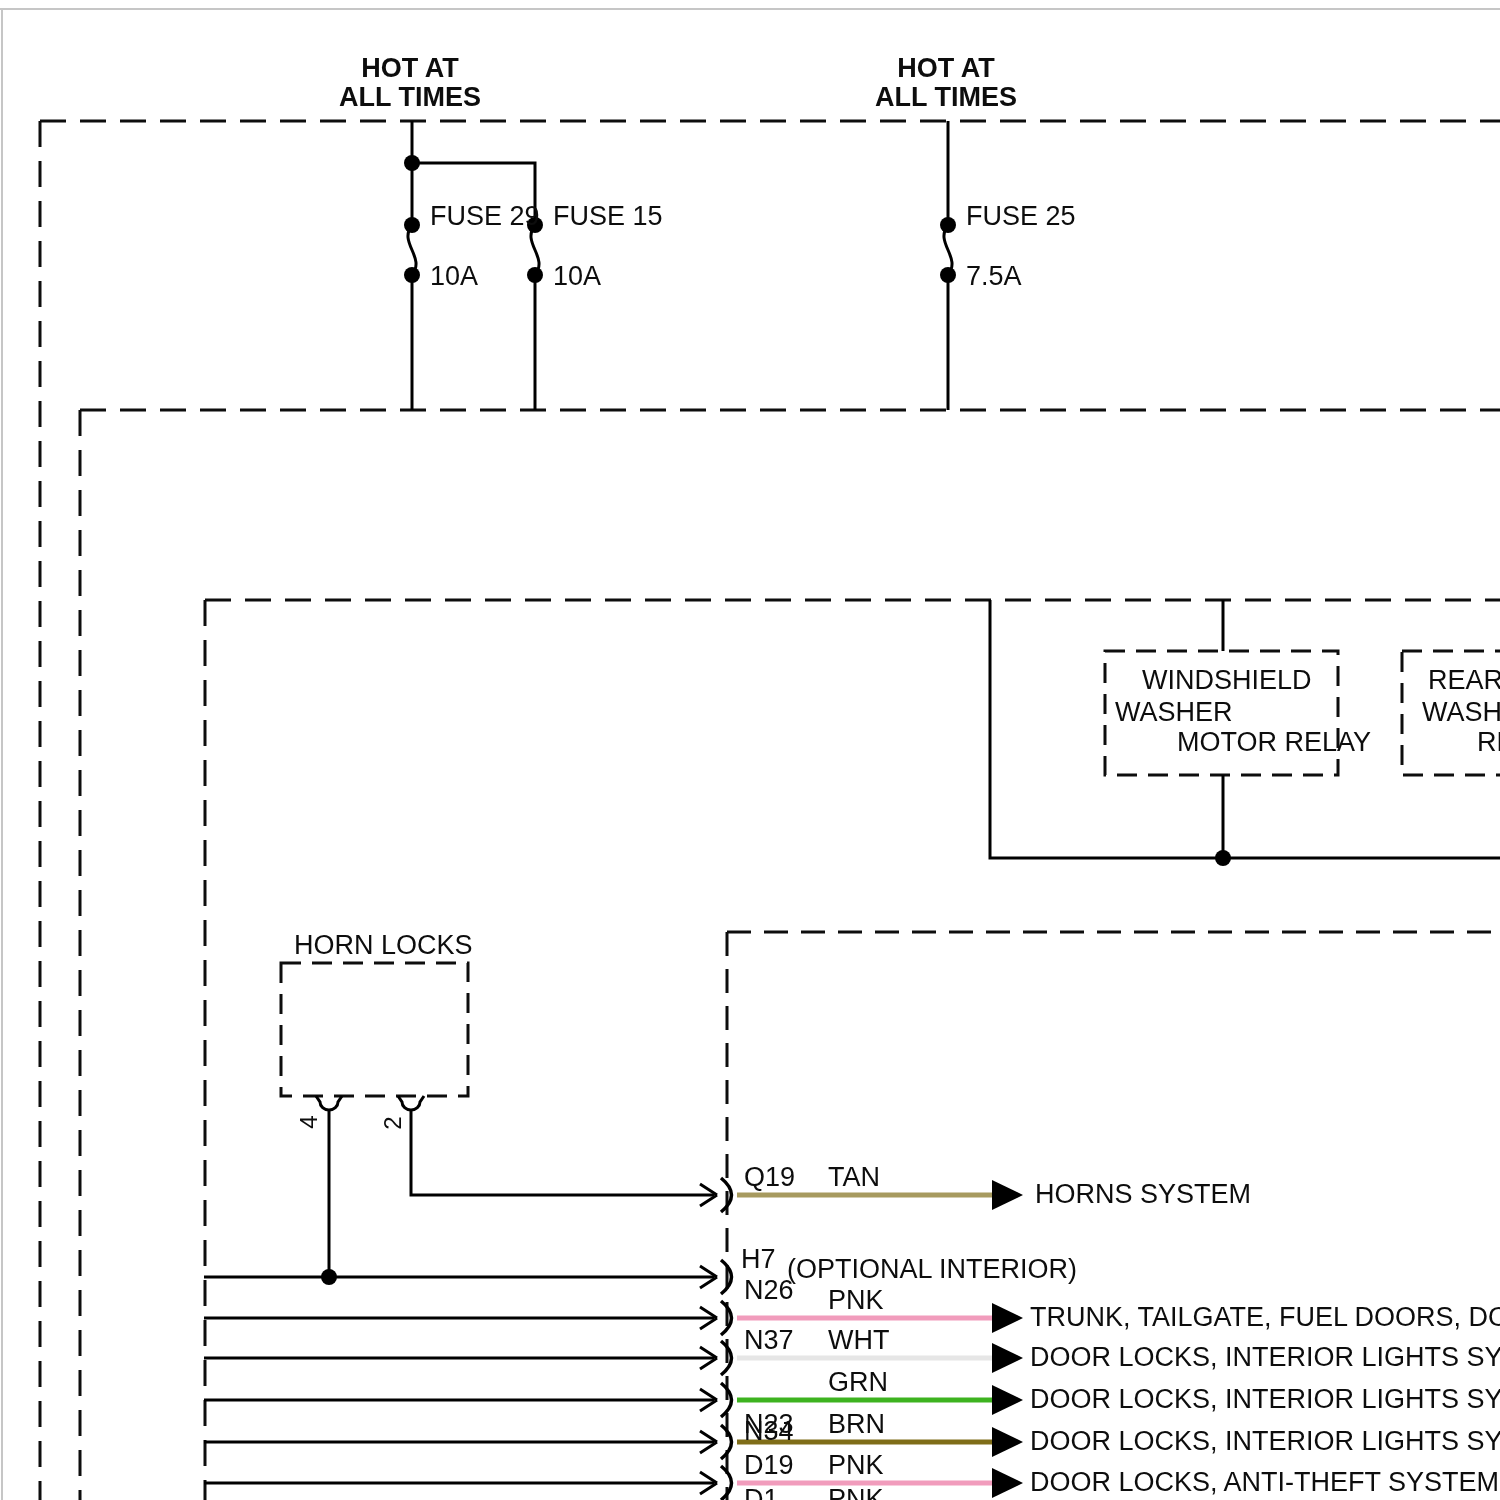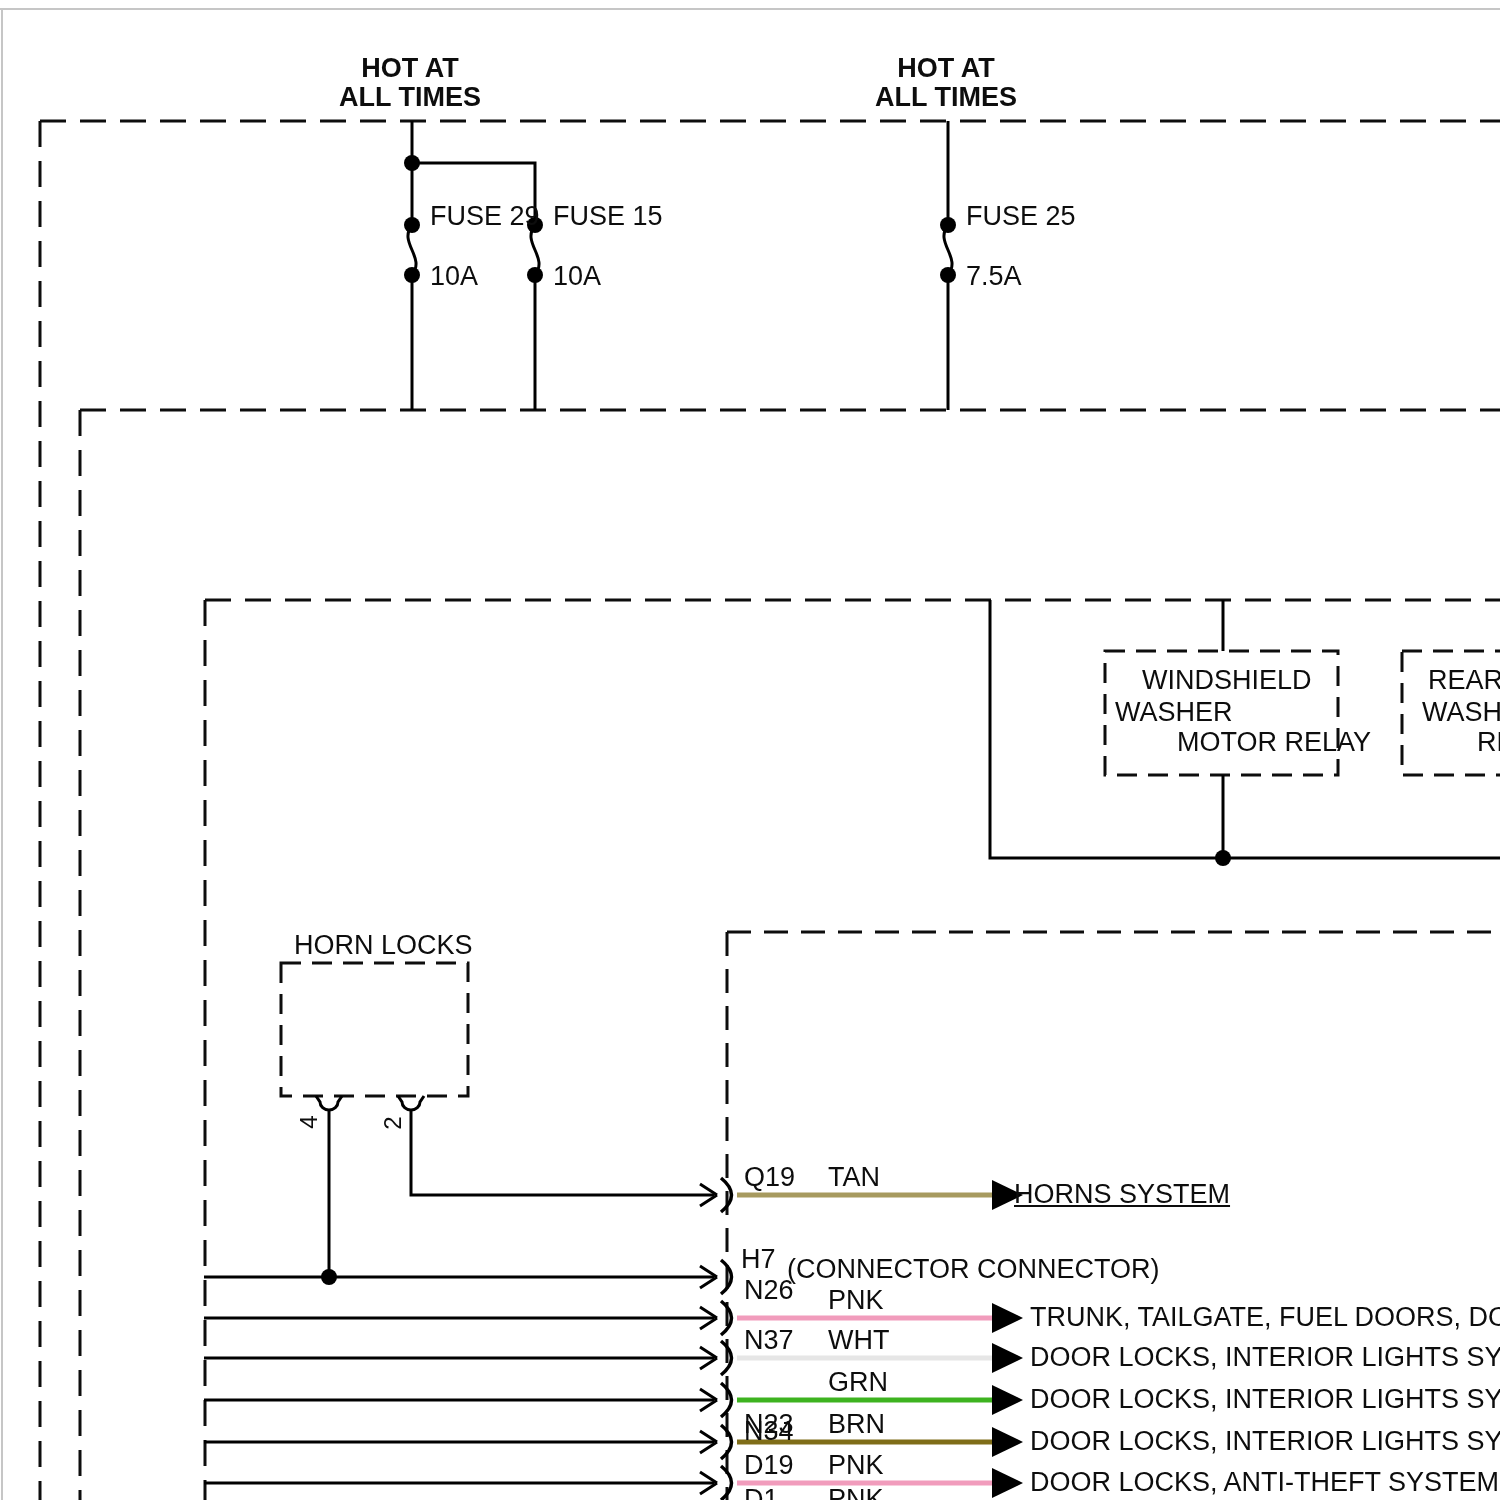--- a/index.html
+++ b/index.html
@@ -137,24 +137,24 @@
   <div class="lbl" style="left:1428px;top:667px;">REAR</div>
   <div class="lbl" style="left:1422px;top:699px;">WASHER</div>
   <div class="lbl" style="left:1477px;top:729px;">RELAY</div>
 
   <div class="lbl" style="left:294px;top:932px;">HORN LOCKS</div>
   <div class="pin-num" style="left:295px;top:1110px;">4</div>
   <div class="pin-num" style="left:379px;top:1111px;">2</div>
 
   <div class="lbl" style="left:744px;top:1164px;">Q19</div>
   <div class="lbl" style="left:828px;top:1164px;">TAN</div>
-  <div class="lbl" style="left:1014px;top:1181px;text-decoration:underline;">HORNS SYSTEM</div>
+  <div class="lbl" style="left:1035px;top:1181px;">HORNS SYSTEM</div>
 
   <div class="lbl" style="left:741px;top:1246px;">H7</div>
-  <div class="lbl" style="left:787px;top:1256px;">(CONNECTOR CONNECTOR)</div>
+  <div class="lbl" style="left:787px;top:1256px;">(OPTIONAL INTERIOR)</div>
 
   <div class="lbl" style="left:744px;top:1239px;margin-top:38px;">N26</div>
   <div class="lbl" style="left:828px;top:1287px;">PNK</div>
   <div class="lbl" style="left:1030px;top:1304px;">TRUNK, TAILGATE, FUEL DOORS, DOOR</div>
 
   <div class="lbl" style="left:744px;top:1327px;">N37</div>
   <div class="lbl" style="left:828px;top:1327px;">WHT</div>
   <div class="lbl" style="left:1030px;top:1344px;">DOOR LOCKS, INTERIOR LIGHTS SYSTE</div>
 
   <div class="lbl" style="left:744px;top:1418px;">N34</div>

